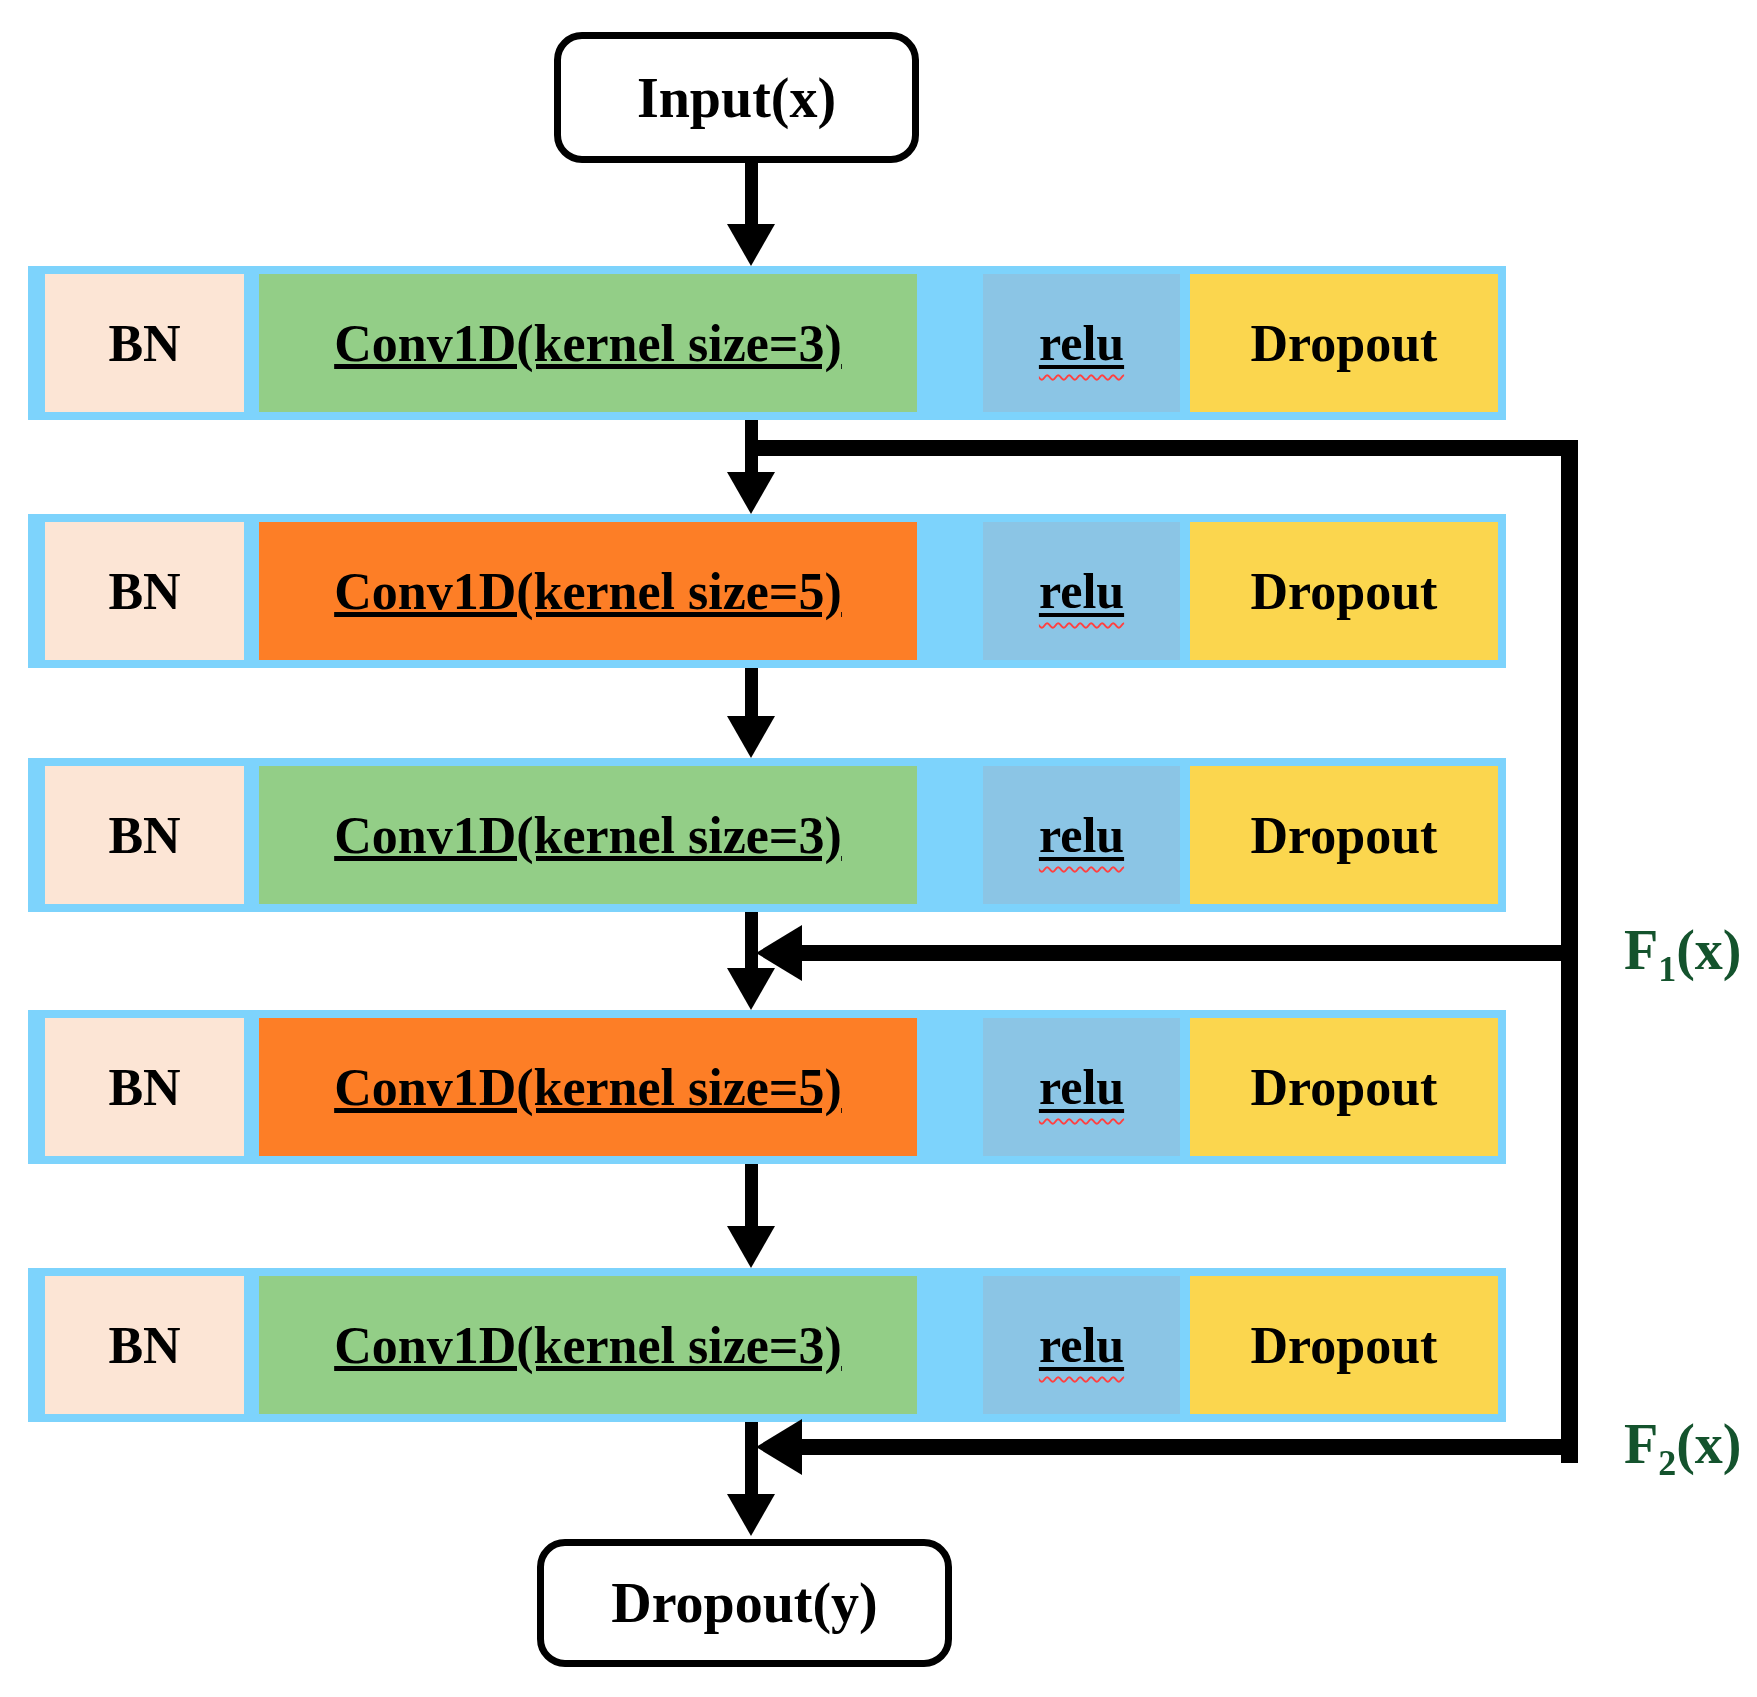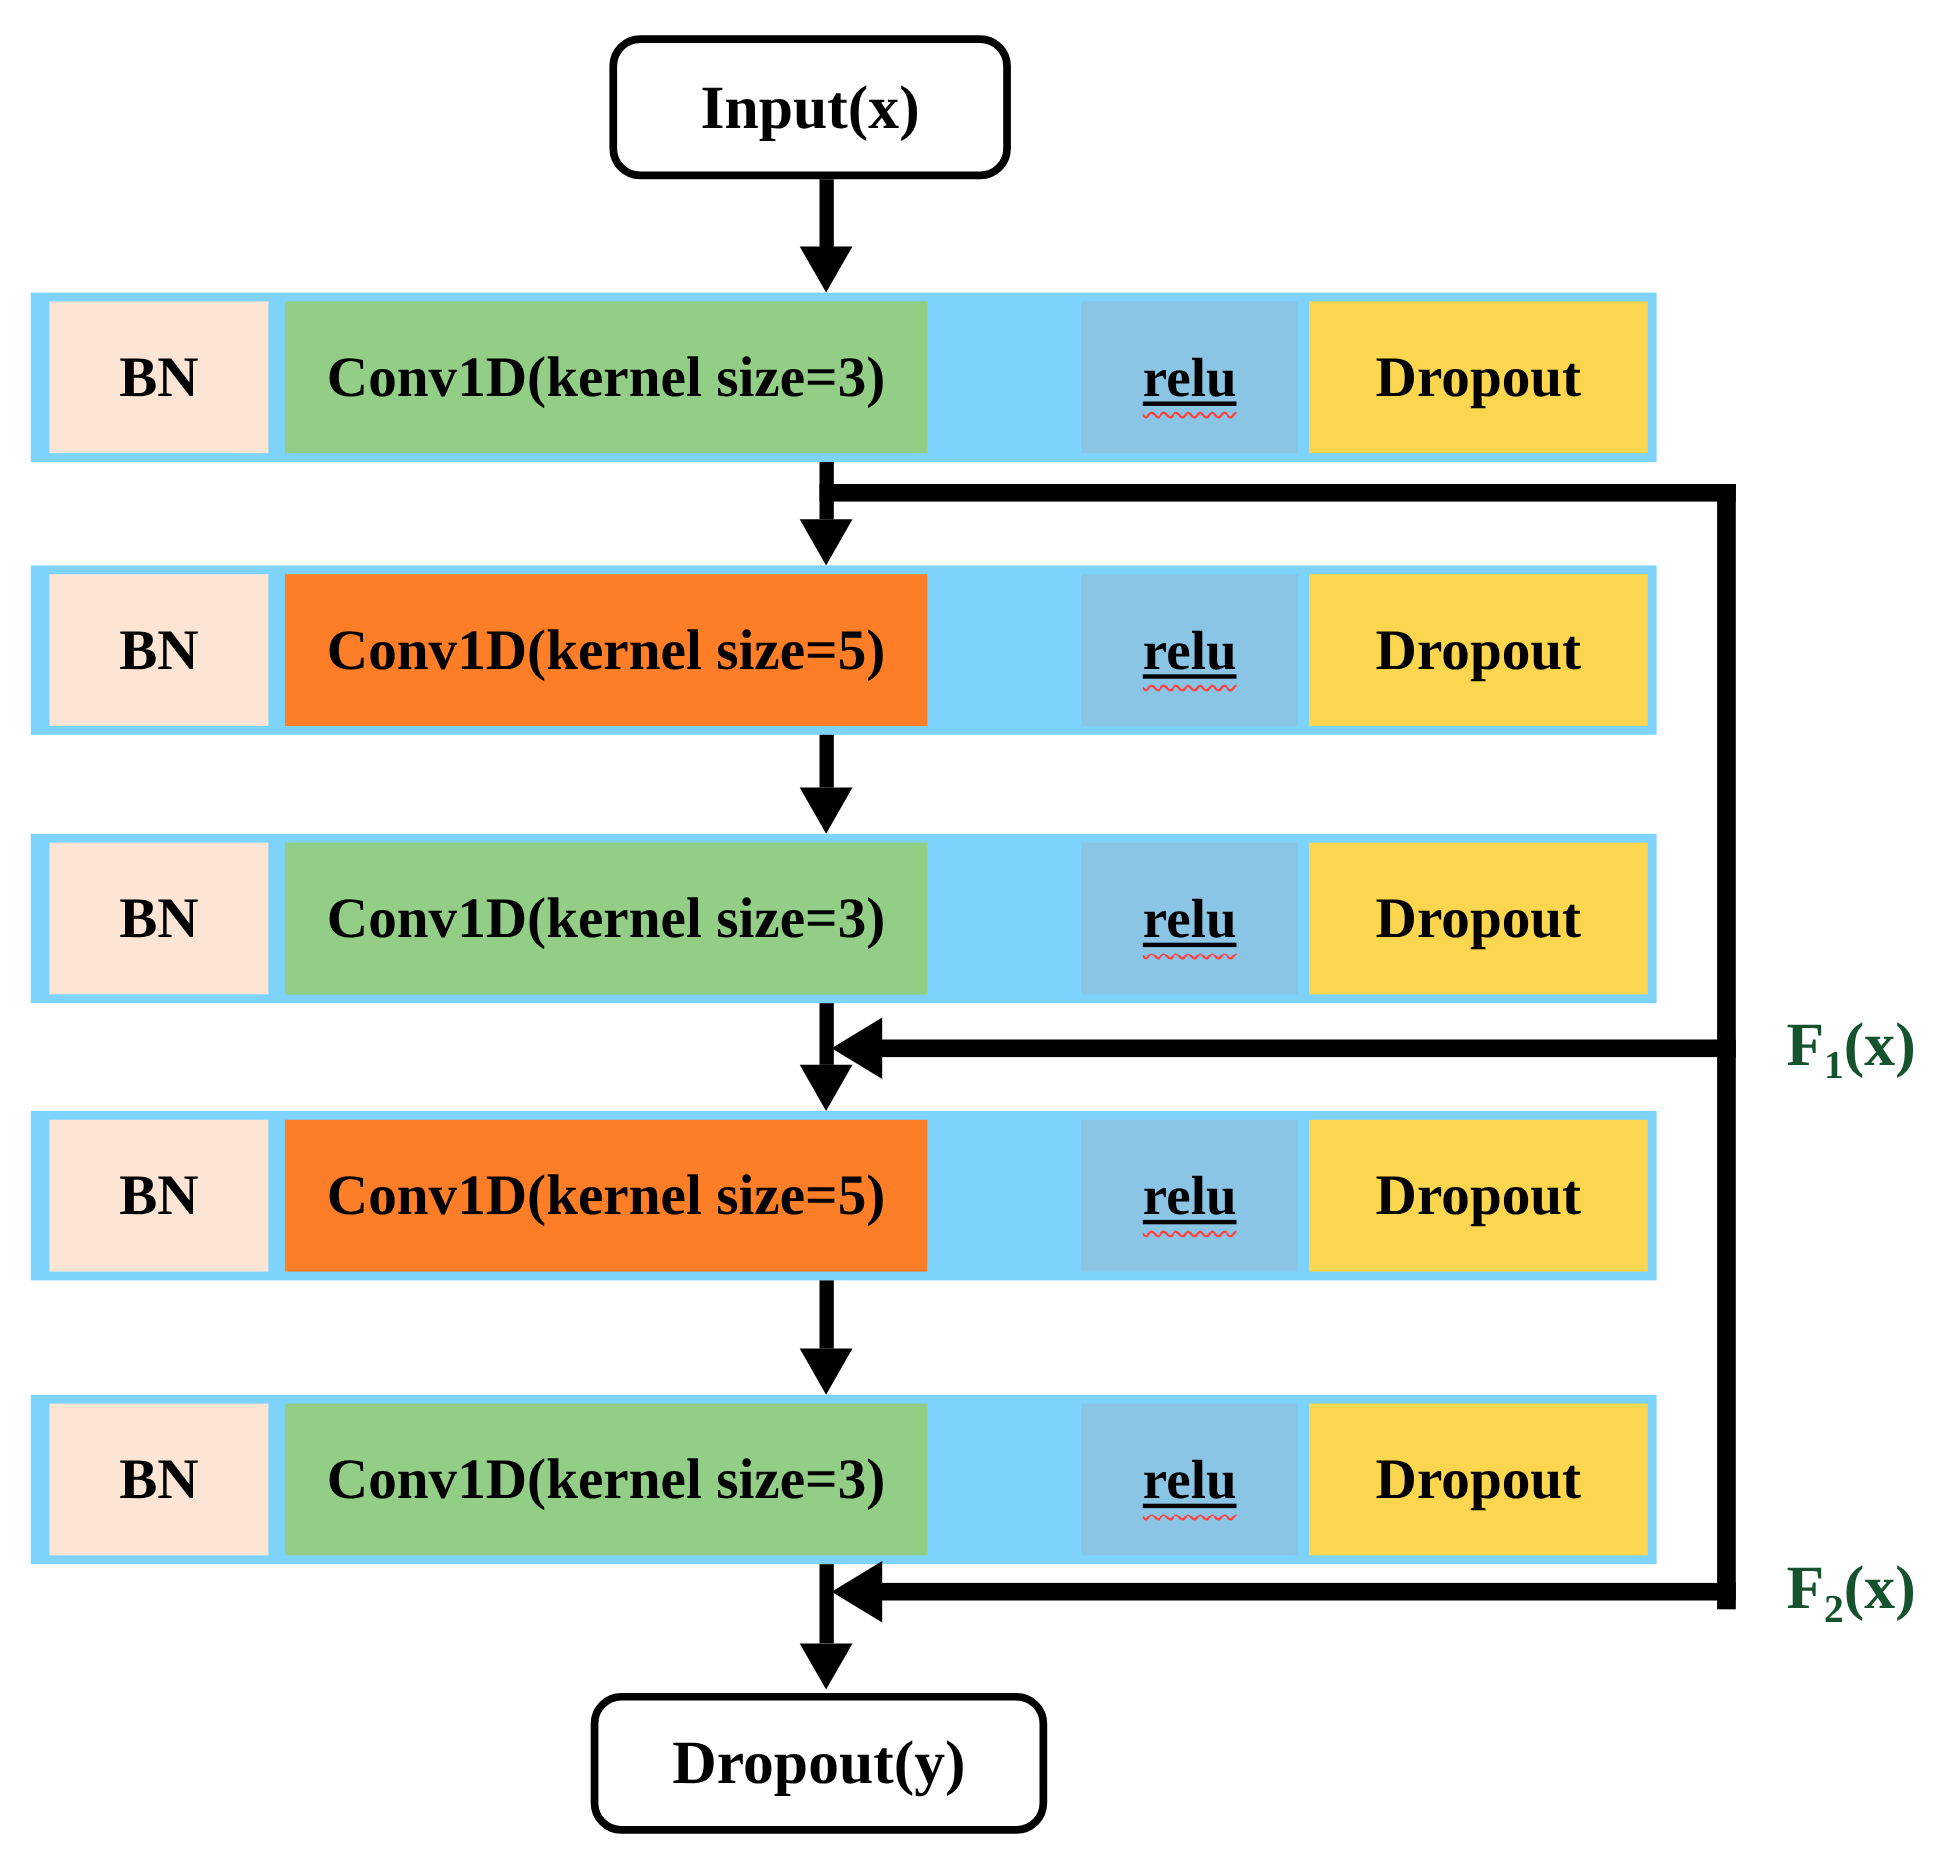--- a/index.html
+++ b/index.html
@@ -27,21 +27,21 @@
     position:absolute;left:28px;width:1478px;height:154px;
     background:#7dd3fc;box-sizing:border-box;
   }
   .cell{
     position:absolute;top:8px;height:138px;
     display:flex;align-items:center;justify-content:center;
     font-weight:bold;font-size:52px;color:#000000;
     box-sizing:border-box;white-space:nowrap;
   }
   .cell-bn{left:17px;width:199px;}
-  .cell-conv{left:231px;width:584px;}
+  .cell-conv{left:231px;width:658px;text-decoration:underline;}
   .cell-relu{left:955px;width:197px;font-size:50px;}
   .cell-dropout{left:1162px;width:308px;}
   .relu-black-underline{
     text-decoration-line:underline;
     text-decoration-style:solid;
     text-decoration-color:#000000;
     text-decoration-thickness:4px;
     text-underline-offset:5px;
   }
   .relu-red-squiggle{

